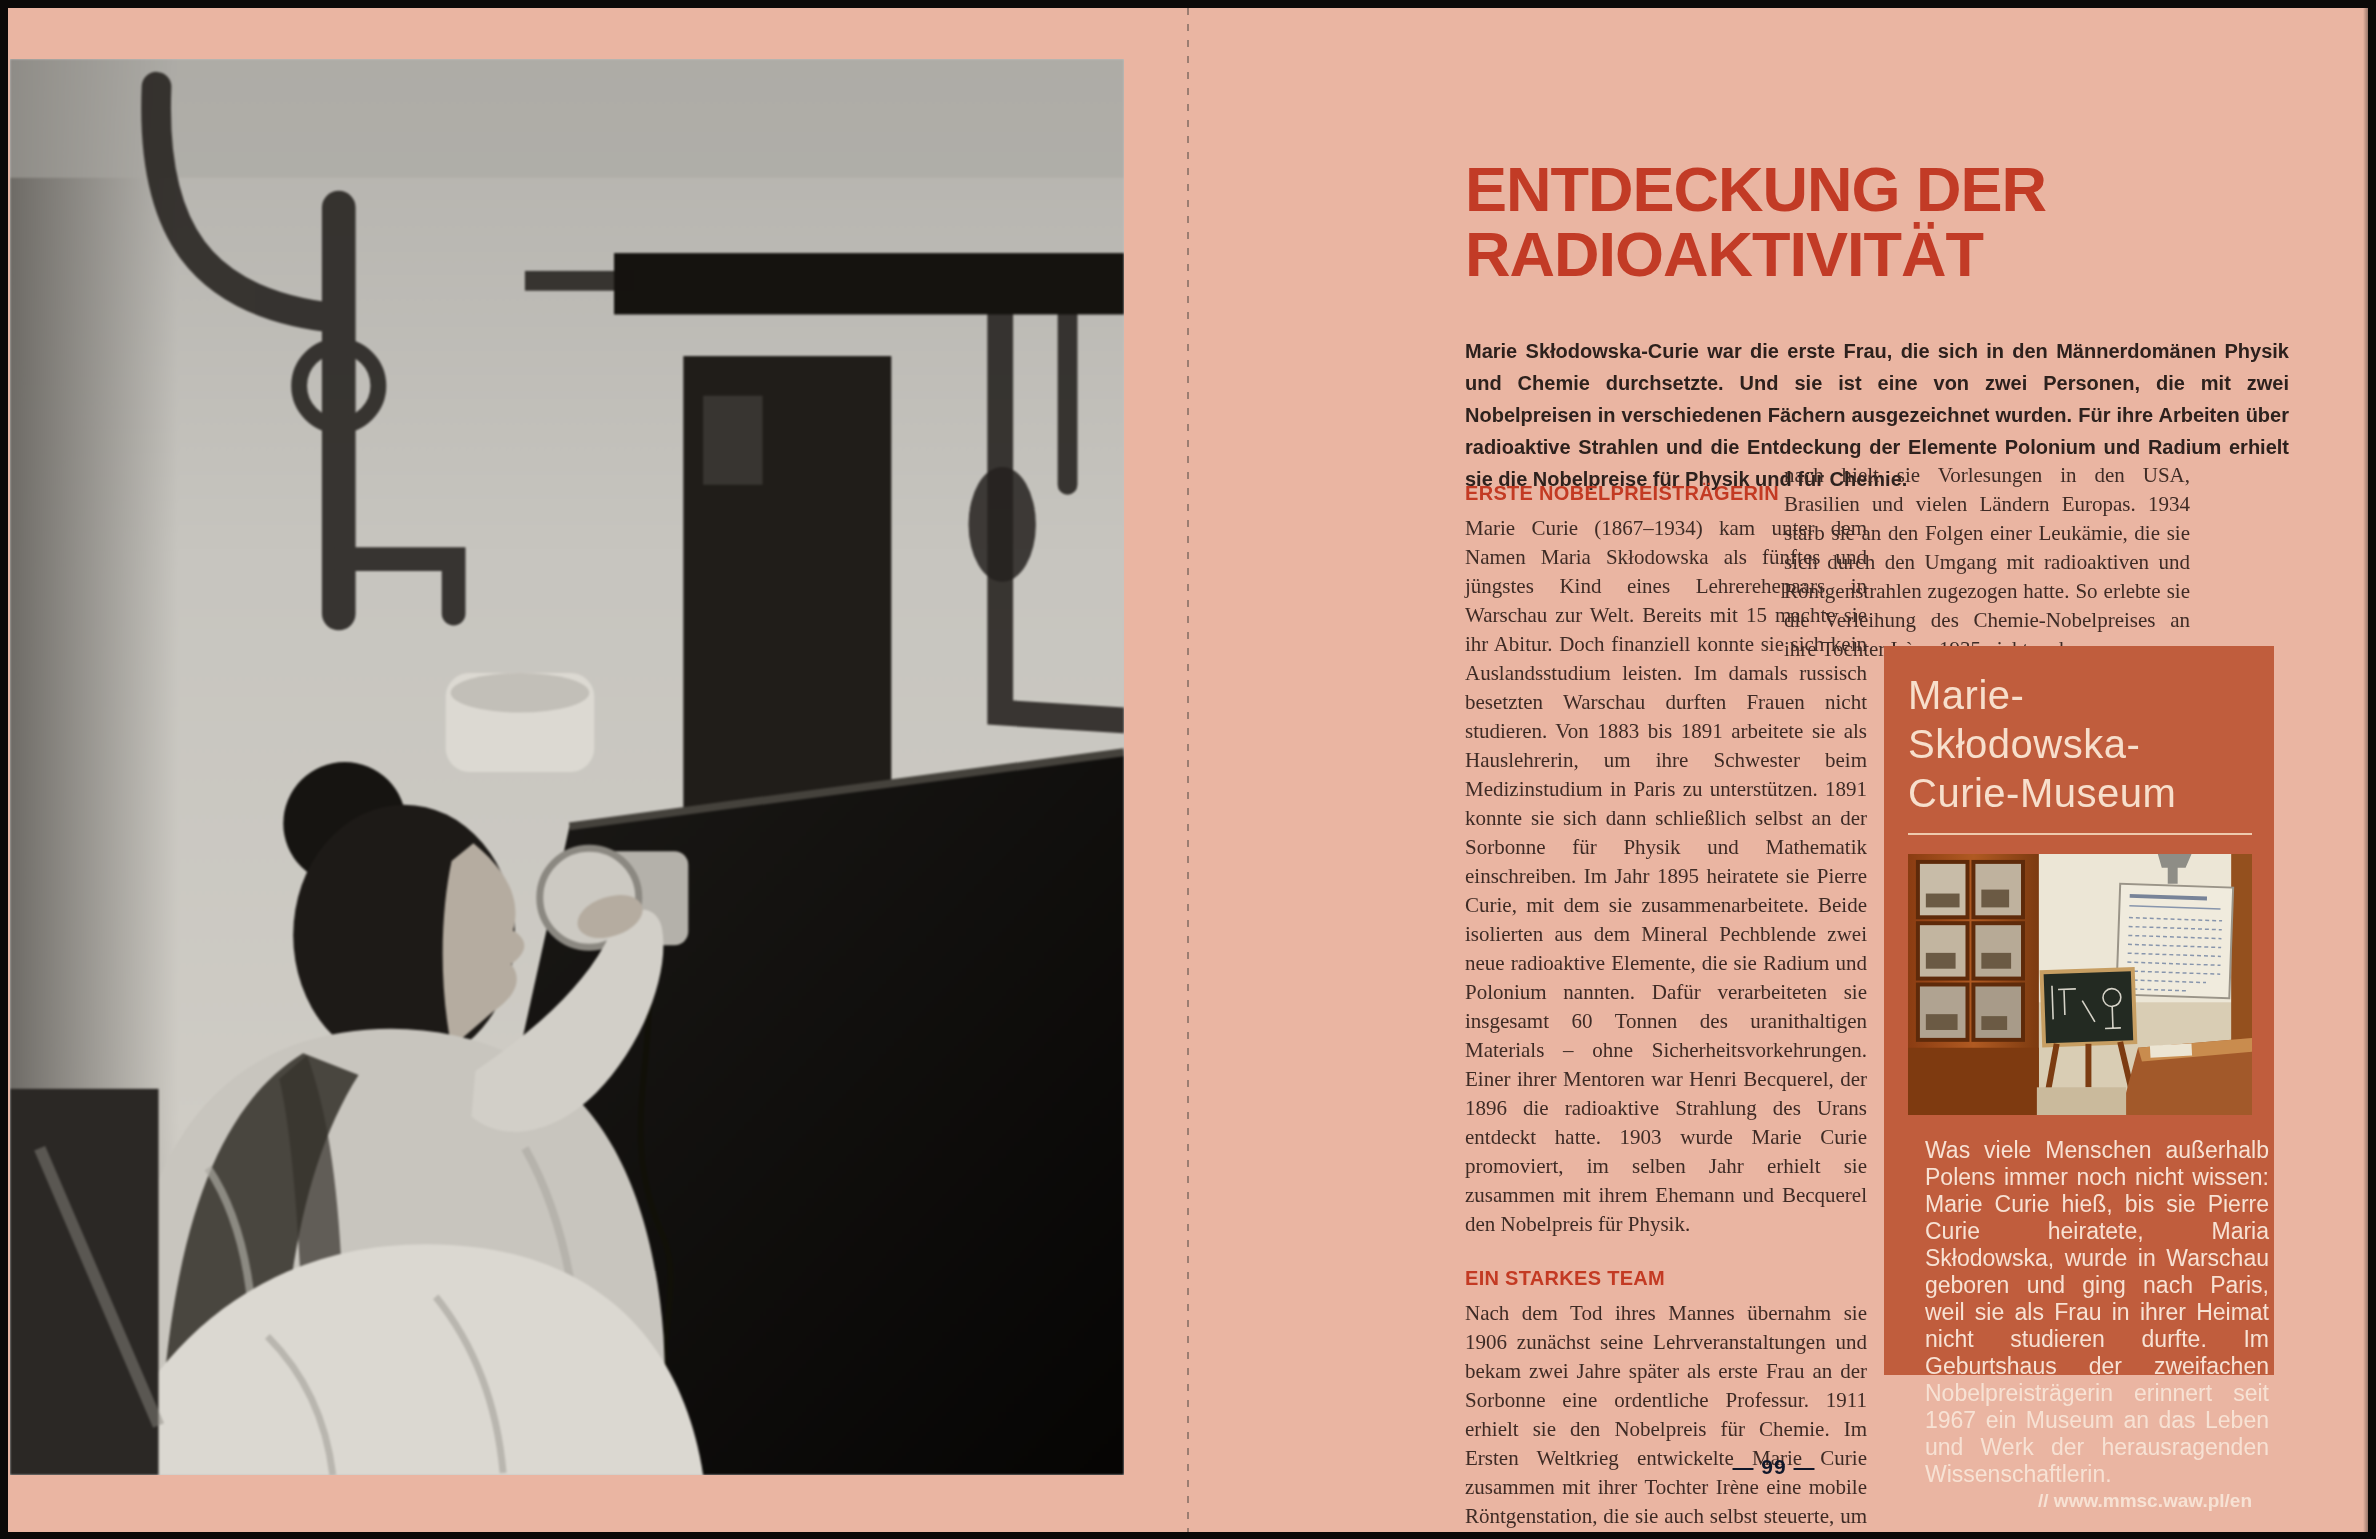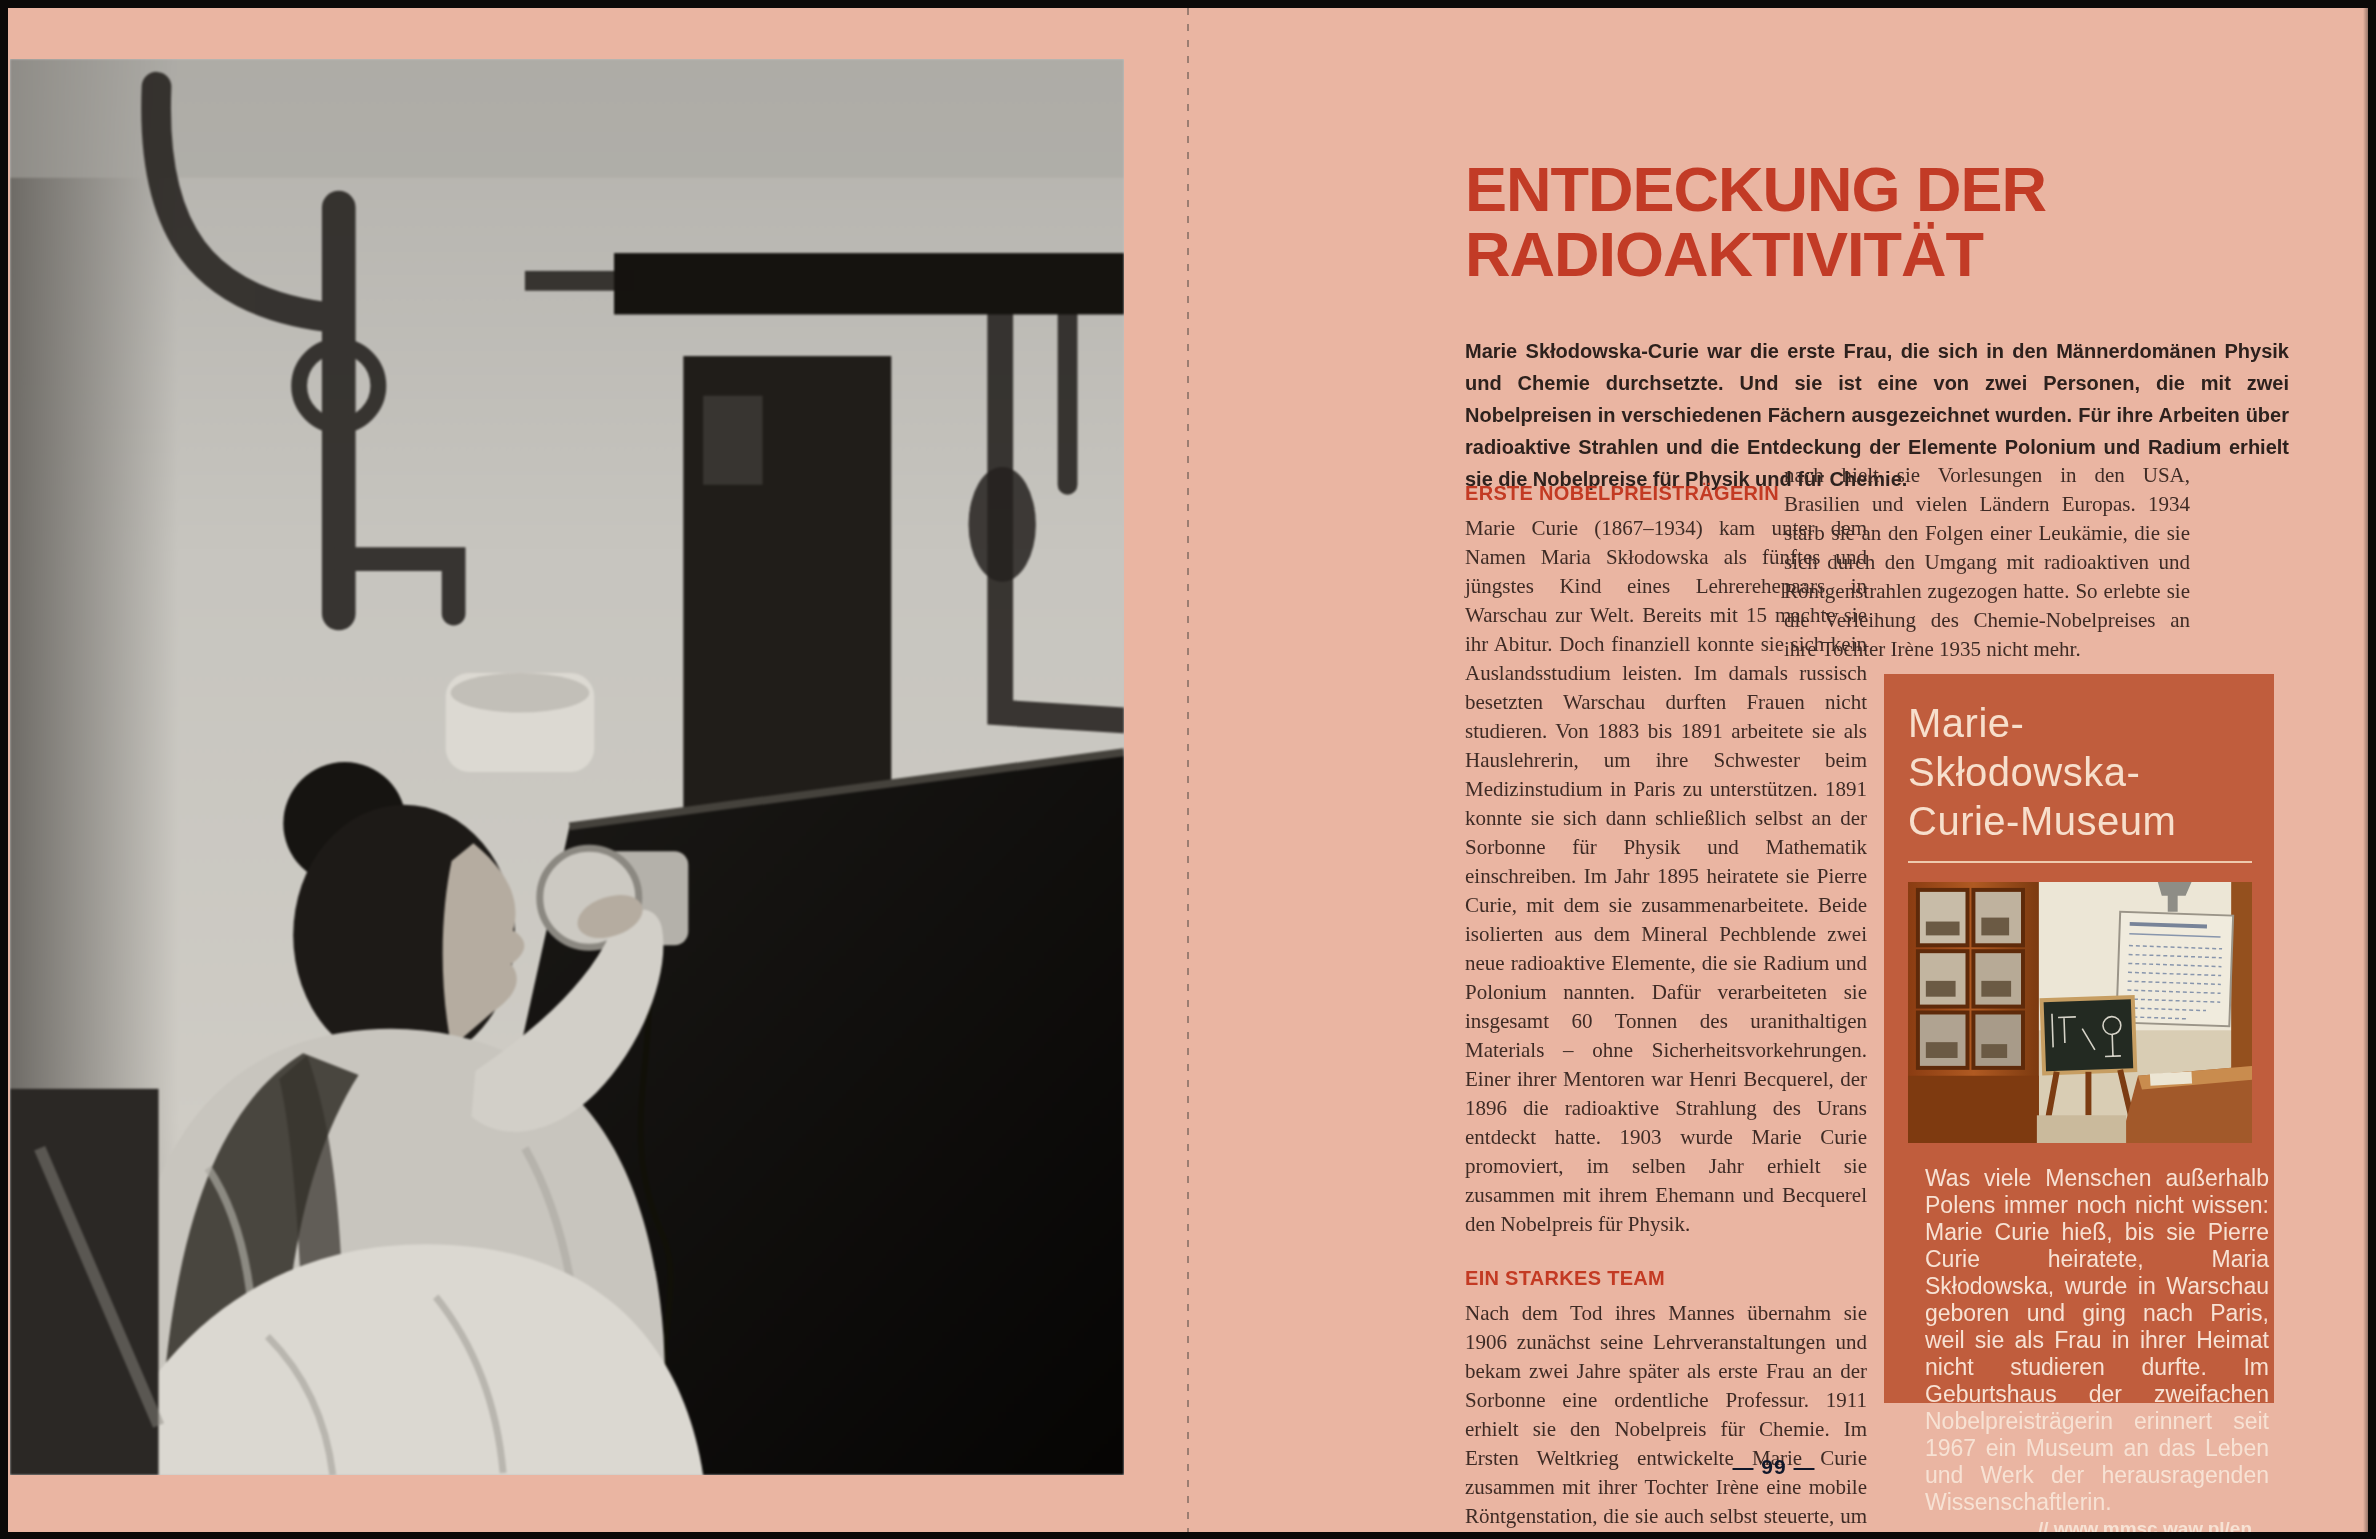--- a/index.html
+++ b/index.html
@@ -46,21 +46,21 @@
     letter-spacing:0.3px;color:#c33a23;
   }
   .col h2.second{margin-top:27px;}
   .col p{
     margin:0;font-family:"Liberation Serif",serif;
     font-size:21px;line-height:29px;color:#3e2b25;text-align:justify;
     hyphens:auto;
   }
   
   .infobox{
-    position:absolute;left:1876px;top:666px;width:390px;height:729px;
+    position:absolute;left:1876px;top:638px;width:390px;height:729px;
     background:#c05d3d;box-sizing:border-box;padding:25px 23px 0 24px;z-index:5;
   }
   .infobox h3{
     margin:0;font-weight:400;font-size:40px;line-height:49px;
     letter-spacing:0.5px;color:#f7dfcc;white-space:pre-line;
   }
   .infobox hr{
     border:none;border-top:2px solid #eecaad;margin:15px 0 0 0;width:344px;
   }
   .museum-photo{

